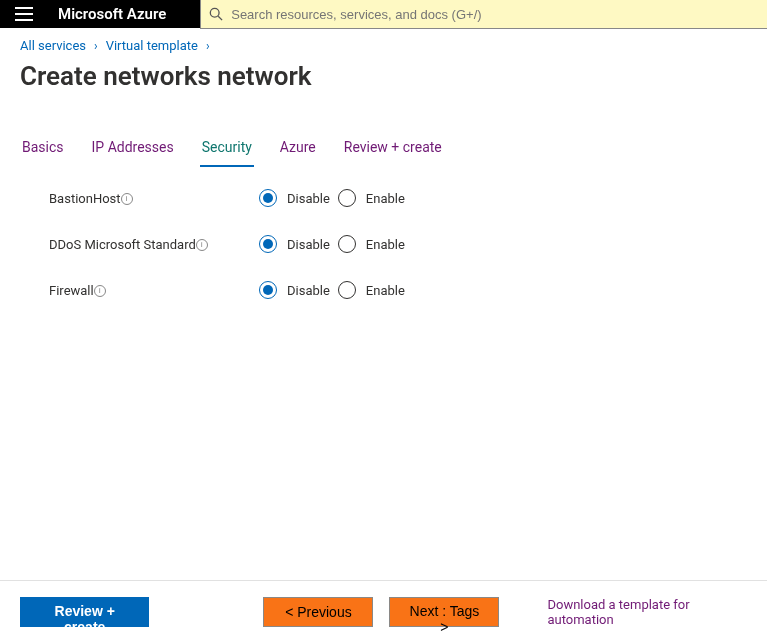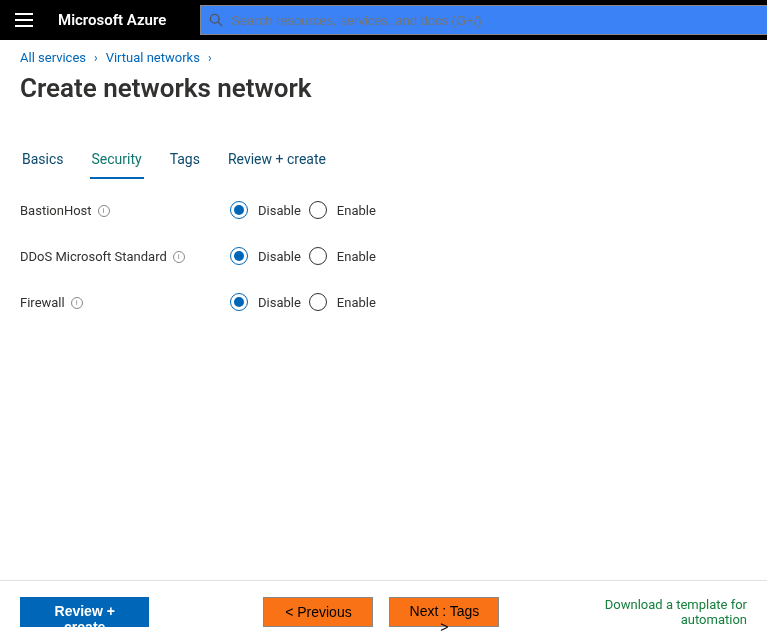--- a/index.html
+++ b/index.html
@@ -11,21 +11,21 @@
     display: flex;
     flex-direction: column;
     width: 767px;
     height: 643px;
     background: #fff;
     overflow: hidden;
   }
   
   .topbar {
     background: #000;
-    height: 40px;
+    height: 28px;
     display: flex;
     align-items: center;
     color: #fff;
     gap: 10px;
     padding: 0 0 0 0;
     flex-shrink: 0;
   }
   .hamburger {
     width: 48px;
     height: 40px;
@@ -36,21 +36,21 @@
   }
   .brand {
     font-size: 15px;
     font-weight: 600;
     padding-right: 24px;
     white-space: nowrap;
   }
   .searchbox {
     flex: 1;
     height: 30px;
-    background: #3b82f6;
+    background: #fef9c3;
     border: 1px solid #888;
     display: flex;
     align-items: center;
     padding: 0 8px;
     gap: 8px;
     color: #555;
     margin-right: -1px;
   }
   .searchbox input {
     border: none;
@@ -82,42 +82,42 @@
     gap: 24px;
     padding: 0 20px;
     border-bottom: 0;
     margin-bottom: 4px;
     margin-top: 18px;
   }
   .tab {
     font-size: 14px;
     padding: 6px 2px 10px 2px;
     cursor: pointer;
-    color: #0c4a6e;
+    color: #701a75;
     border-bottom: 2px solid transparent;
   }
   .tab.active {
     border-bottom: 2px solid #0067b8;
     font-weight: 400;
     color: #0f766e;
   }
   
   .form-area { padding: 18px 20px; }
   .form-row {
     display: flex;
     align-items: flex-start;
     margin-bottom: 28px;
   }
   .form-label {
     width: 210px;
     display: flex;
     align-items: center;
-    gap: 6px;
     font-size: 13px;
     padding-top: 2px;
+    margin-left: 29px;
   }
   .info-icon {
     width: 12px; height: 12px;
     border: 1px solid #888;
     border-radius: 50%;
     display: inline-flex;
     align-items: center;
     justify-content: center;
     font-size: 8px;
     color: #888;
@@ -171,26 +171,25 @@
     border-color: #0067b8;
     color: #fff;
     font-weight: 600;
   }
   .footer-center {
     display: flex;
     gap: 16px;
     margin-left: 90px;
   }
   .footer-link {
-    color: #15803d;
+    color: #701a75;
     text-decoration: none;
     font-size: 13px;
     cursor: pointer;
     margin-left: 24px;
-    text-align: right;
   }
   svg { display: block; }
 </style>
 </head>
 <body>
 
 <div class="topbar">
   <div class="hamburger">
     <svg width="18" height="14" viewBox="0 0 18 14">
       <rect y="0" width="18" height="2" fill="#fff"></rect>
@@ -204,30 +203,31 @@
       <circle cx="6.5" cy="6.5" r="5" stroke="#555" stroke-width="1.5" fill="none"></circle>
       <line x1="10.5" y1="10.5" x2="15" y2="15" stroke="#555" stroke-width="1.5"></line>
     </svg>
     <input placeholder="Search resources, services, and docs (G+/)" style="">
   </div>
 </div>
 
 <div class="breadcrumb">
   <a>All services</a>
   <span class="chev">›</span>
-  <a>Virtual networks</a>
+  <a>Virtual template</a>
   <span class="chev">›</span>
 </div>
 
 <div class="page-title">Create networks network</div>
 
 <div class="tabs">
   <div class="tab">Basics</div>
+  <div class="tab">IP Addresses</div>
   <div class="tab active">Security</div>
-  <div class="tab">Tags</div>
+  <div class="tab">Azure</div>
   <div class="tab">Review + create</div>
 </div>
 
 <div class="form-area">
 
   <div class="form-row">
     <div class="form-label">
       <span>BastionHost</span>
       <span class="info-icon">i</span>
     </div>

